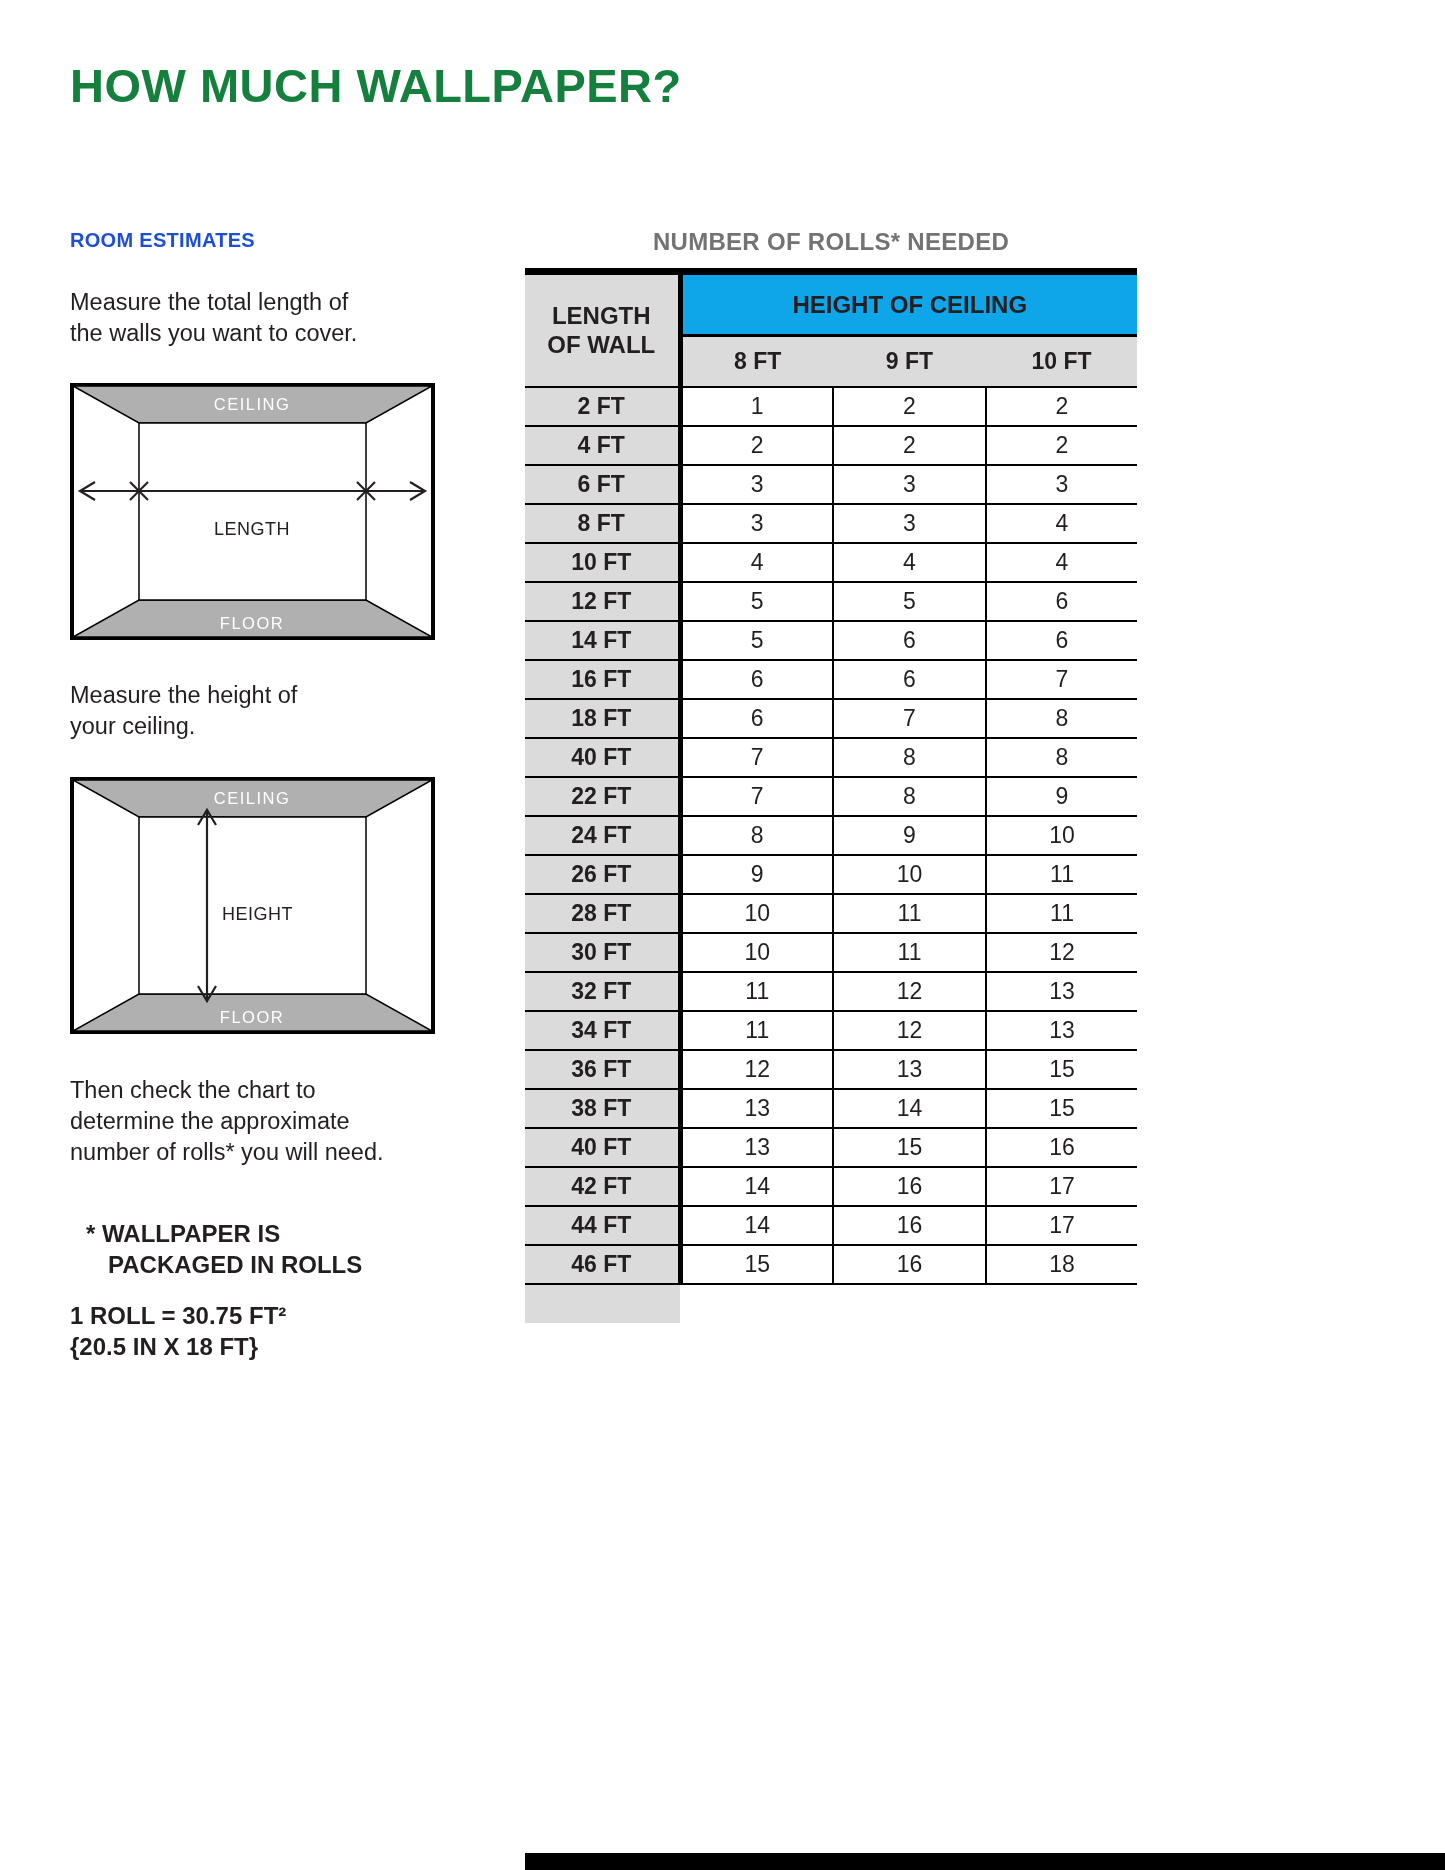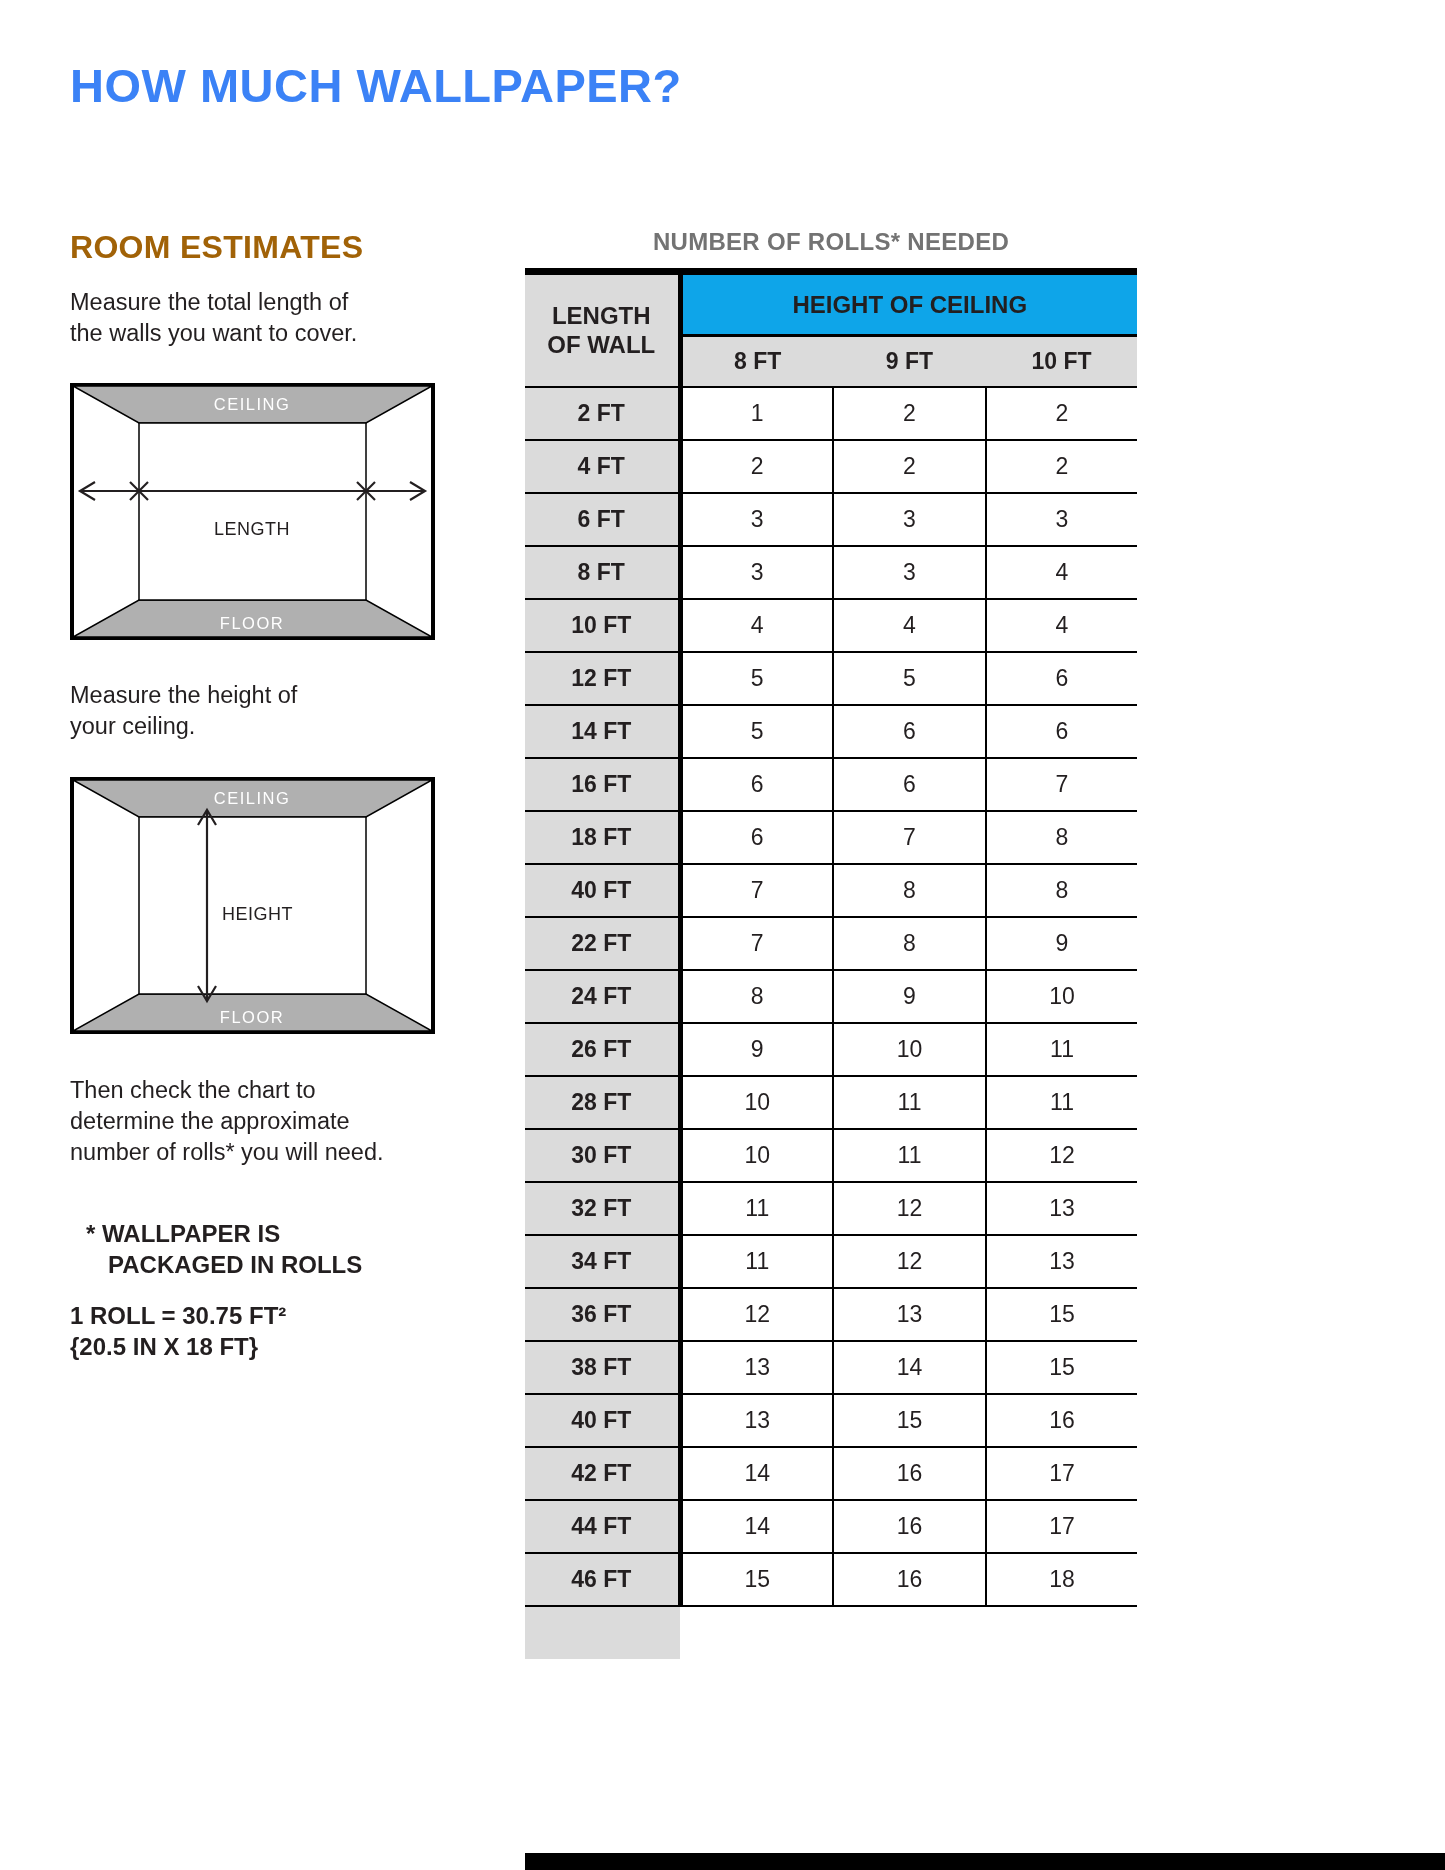--- a/index.html
+++ b/index.html
@@ -6,25 +6,25 @@
   body {
     width:1445px; height:1870px;
     background:#ffffff;
     font-family:"Liberation Sans","DejaVu Sans",sans-serif;
     color:#231F20;
     position:relative;
     overflow:hidden;
   }
   .title {
     position:absolute; left:70px; top:58px; margin:0;
-    font-size:47px; font-weight:700; color:#3b82f6; letter-spacing:0.5px;text-align:right;
+    font-size:47px; font-weight:700; color:#15803d; letter-spacing:0.5px;text-align:right;
   }
   .section-heading {
     position:absolute; margin:0;
-    font-size:32px; font-weight:700; color:#a16207; letter-spacing:0.3px;
+    font-size:20px; font-weight:700; color:#1d4ed8; letter-spacing:0.3px;
   }
   .left-heading { left:70px; top:229px; }
   .table-heading {
     position:absolute; left:525px; top:228px; width:612px; text-align:center;
     font-size:24px; font-weight:700; color:#737373; letter-spacing:0.3px;
   }
   .para { position:absolute; font-size:23.5px; line-height:31px; }
   .step1 { left:70px; top:287px; }
   .step2 { left:70px; top:680px; }
   .step3 { left:70px; top:1075px; }
@@ -57,21 +57,21 @@
     background:#0ea5e9; border-bottom:3px solid #000;
     text-align:center; vertical-align:middle;
     font-weight:700; font-size:24px;
   }
   .col-header-row { height:51px; }
   .col-header-cell {
     background:#DBDBDB; border-bottom:2px solid #000;
     text-align:center; vertical-align:middle;
     font-weight:700; font-size:23px;
   }
-  .rolls-table tbody tr { height:53px; }
+  .rolls-table tbody tr { height:39px; }
   .len-cell {
     background:#DBDBDB; border-right:5px solid #000; border-bottom:2px solid #000;
     text-align:center; vertical-align:middle;
     font-weight:700; font-size:23px;
   }
   .val-cell {
     background:#ffffff; border-bottom:2px solid #000;
     text-align:center; vertical-align:middle; font-size:23px;
   }
   .val-cell + .val-cell { border-left:2px solid #000; }

